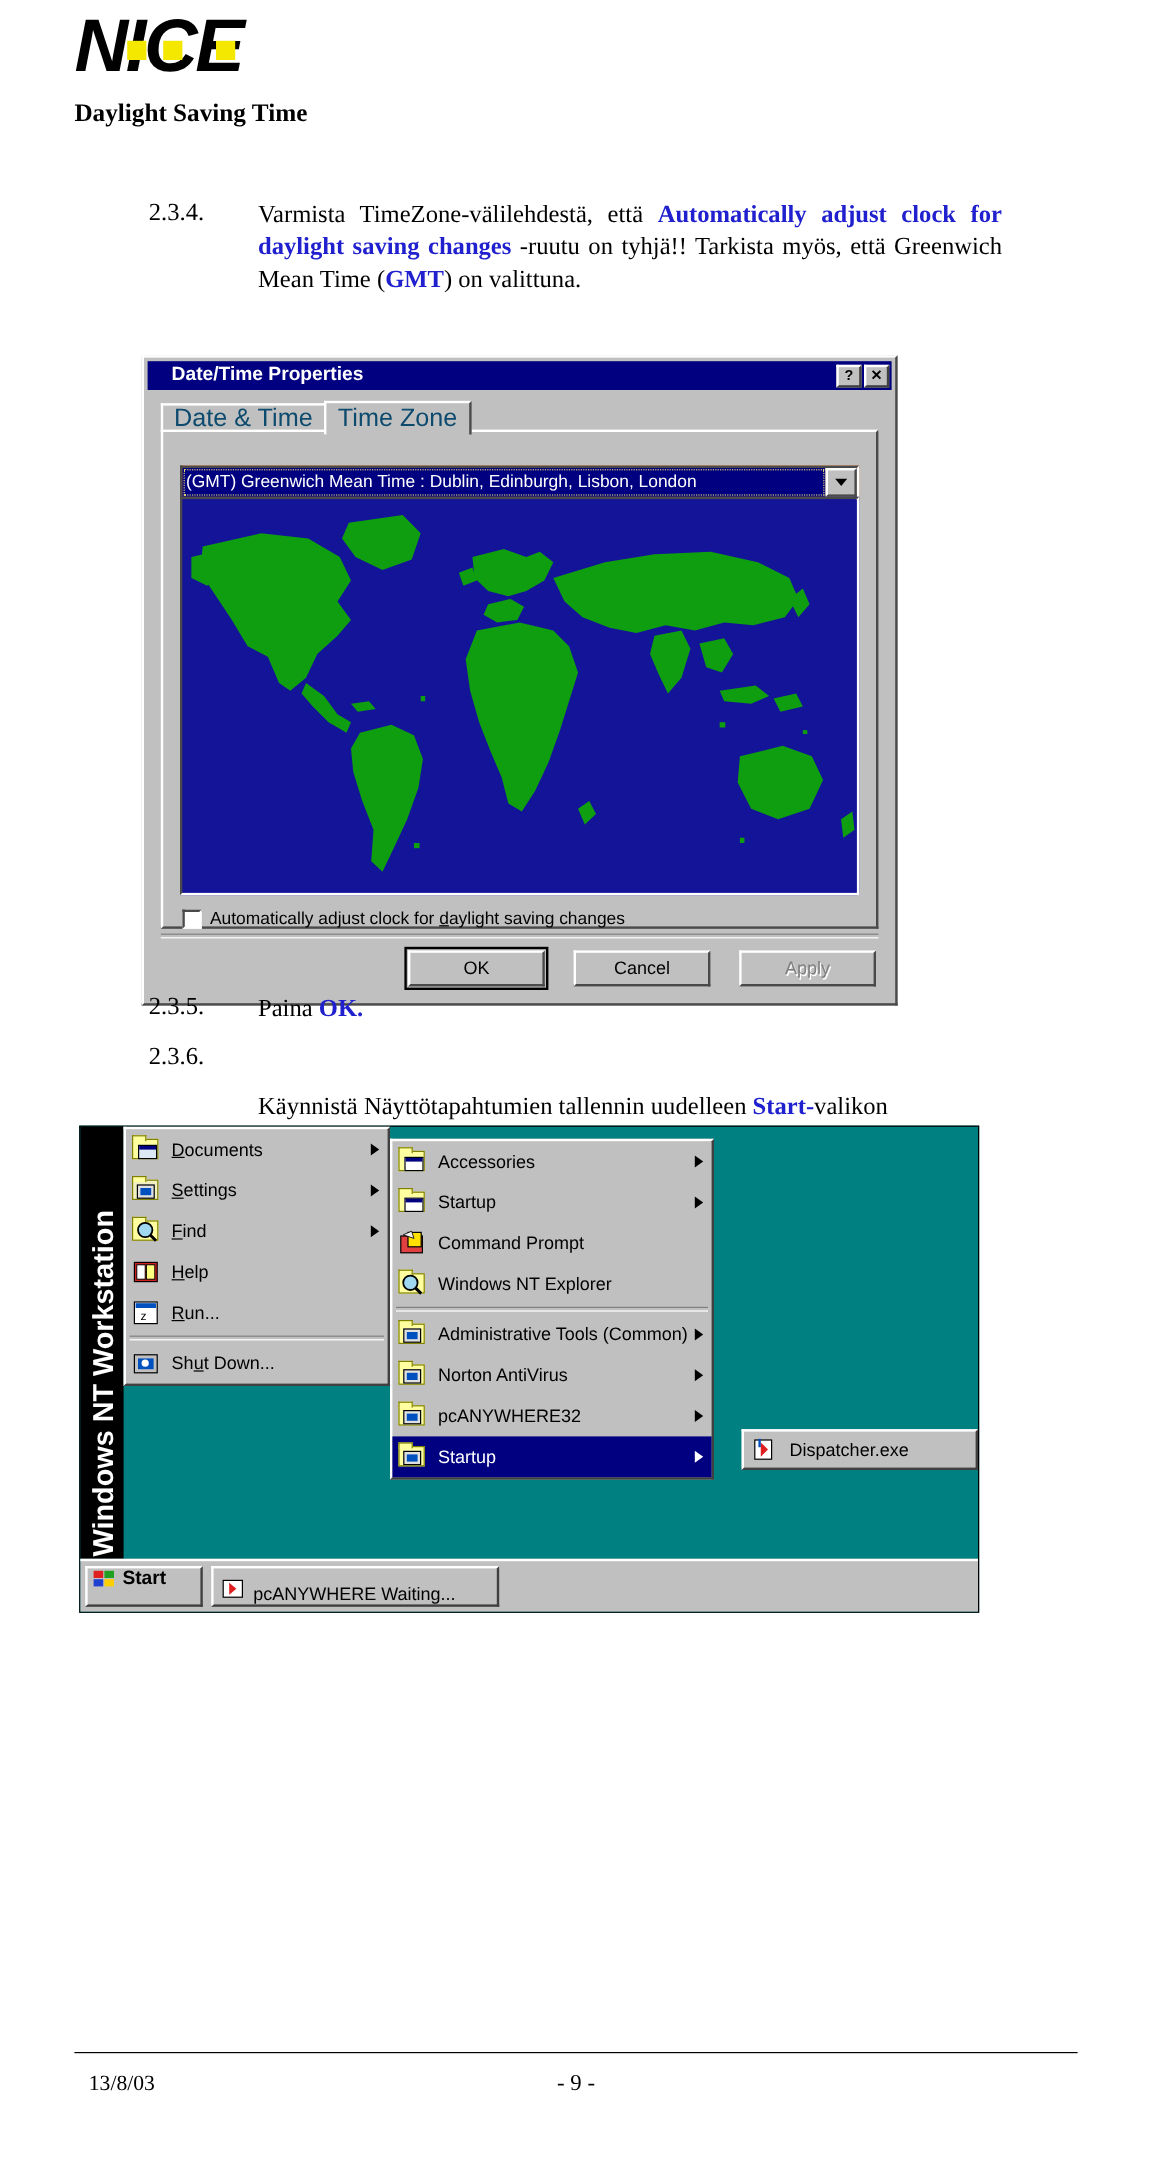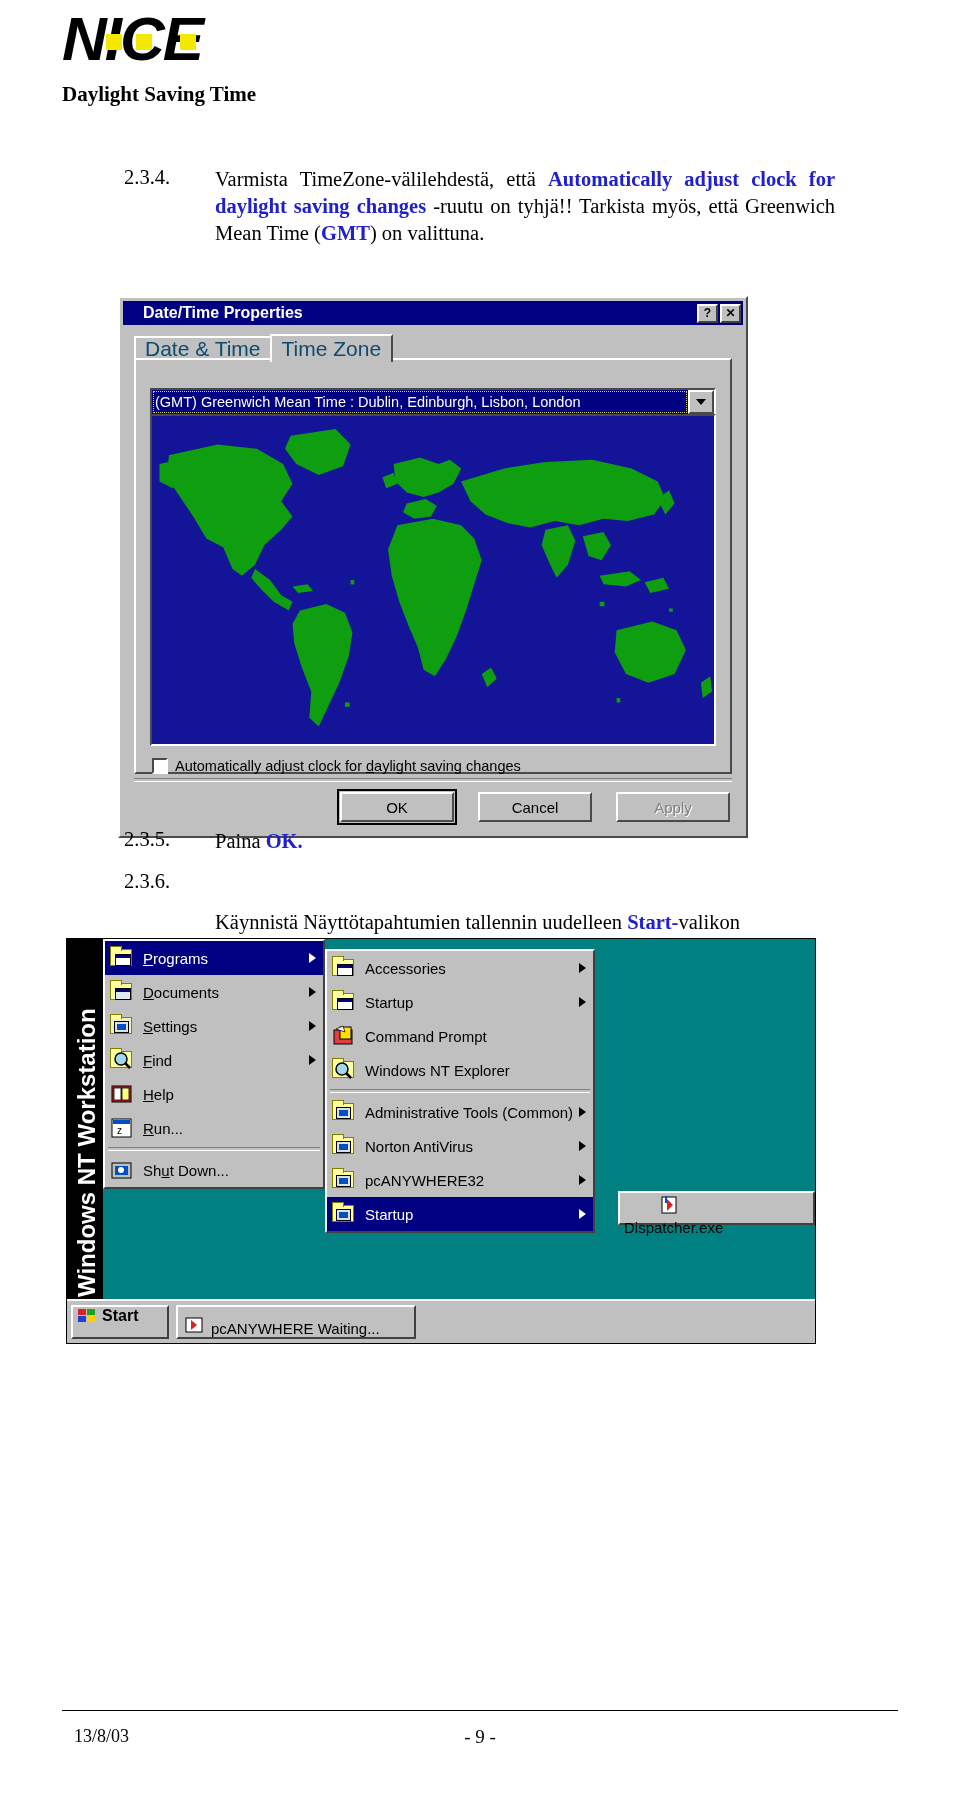--- a/index.html
+++ b/index.html
@@ -392,30 +392,20 @@
   <span>Käynnistä  Näyttötapahtumien tallennin uudelleen </span><span class="b">Start-</span><span>valikon kautta.</span>
 </div>
 
 <div class="startshot">
 
   <div class="banner">
     <div class="banner-label">Windows NT Workstation</div>
   </div>
 
   <div class="menu1">
-    <div class="mi sel">
-      <span class="mi-icon">
-        <span class="ic">
-            <span class="folder"></span>
-            <span class="folder-win"></span>
-          </span>
-      </span>
-      <span class="mi-label"><u>P</u><span>rograms</span></span>
-      <span class="mi-arrow"></span>
-    </div>
     <div class="mi">
       <span class="mi-icon">
         <span class="ic">
             <span class="folder"></span>
             <span class="folder-win" style="background:#dde8f5;"></span>
           </span>
       </span>
       <span class="mi-label"><u>D</u><span>ocuments</span></span>
       <span class="mi-arrow"></span>
     </div>
@@ -563,21 +553,21 @@
             <span class="folder"></span>
             <span class="monitor"></span>
           </span>
         </span>
       <span class="mi-label">Startup</span>
       <span class="mi-arrow"></span>
     </div>
   </div>
 
   <div class="menu3">
-    <div class="mi" style="height:30px;flex-direction:column;">
+    <div class="mi" style="height:30px;">
       <span class="mi-icon">
         <span class="ic">
             <svg width="26" height="24" style="position:absolute;left:0;top:0;">
               <rect x="5" y="4" width="14" height="16" fill="#fff" stroke="#000"></rect>
               <path d="M10 6 L16 12 L10 18 Z" fill="#e02020"></path>
               <rect x="8" y="3" width="2" height="7" fill="#0050c0"></rect>
             </svg>
           </span>
       </span>
       <span class="mi-label">Dispatcher.exe</span>

